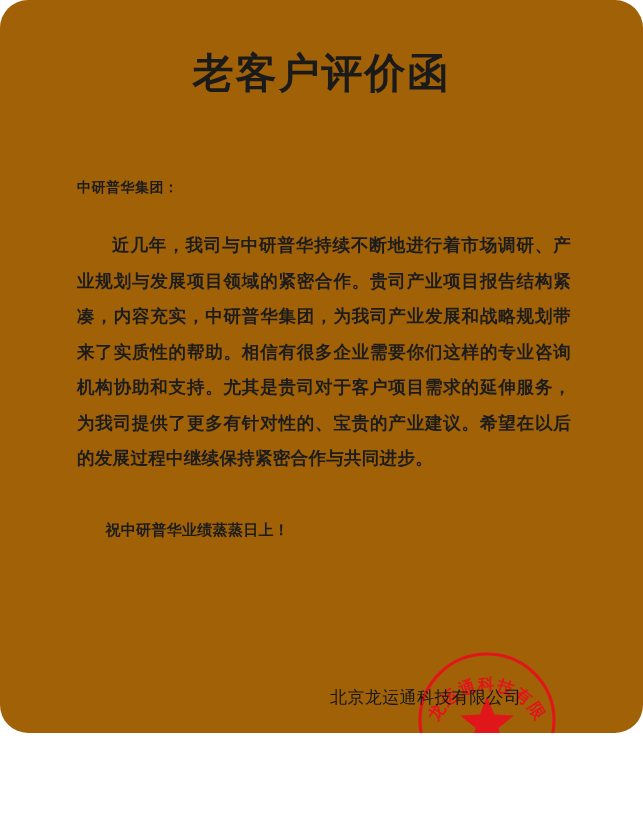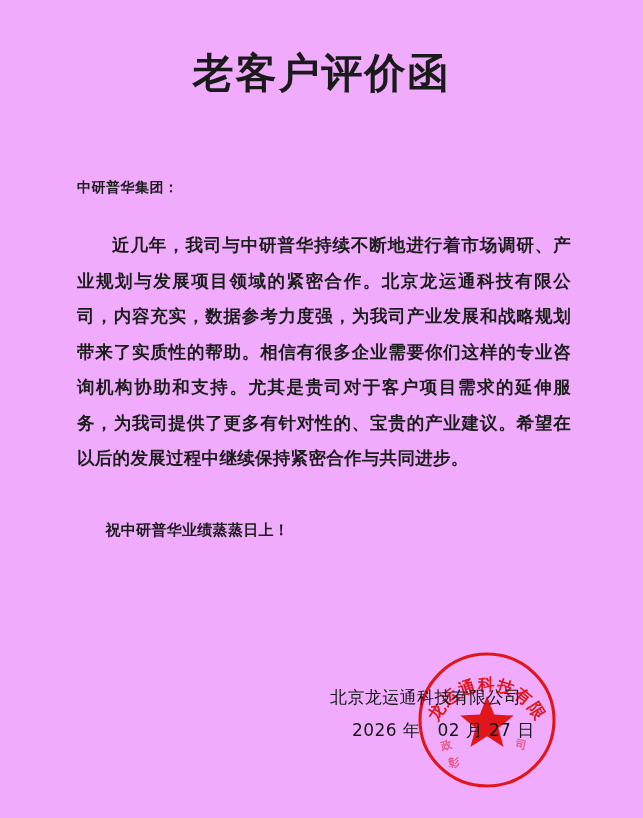--- a/index.html
+++ b/index.html
@@ -6,24 +6,25 @@
     margin: 0;
     padding: 0;
     background: #ffffff;
   }
   body {
     font-family: "DejaVu Sans", sans-serif;
   }
   .page {
     position: relative;
     width: 643px;
-    height: 818px;
-    background: #f0abfc;
+    height: 733px;
+    background: #a16207;
     overflow: hidden;
     box-sizing: border-box;
+    border-radius: 28px;
   }
 
   
   .doc-title {
     position: absolute;
     left: 0;
     top: 48px;
     width: 643px;
     text-align: center;
     font-family: "DejaVu Serif", "Liberation Serif", serif;
@@ -120,21 +121,21 @@
 <body>
 
 <div class="page">
 
   <div class="doc-title">老客户评价函</div>
 
   <div class="letter-body">
 
     <p class="salutation">中研普华集团：</p>
 
-    <p class="para">近几年，我司与中研普华持续不断地进行着市场调研、产业规划与发展项目领域的紧密合作。北京龙运通科技有限公司，内容充实，数据参考力度强，为我司产业发展和战略规划带来了实质性的帮助。相信有很多企业需要你们这样的专业咨询机构协助和支持。尤其是贵司对于客户项目需求的延伸服务，为我司提供了更多有针对性的、宝贵的产业建议。希望在以后的发展过程中继续保持紧密合作与共同进步。</p>
+    <p class="para">近几年，我司与中研普华持续不断地进行着市场调研、产业规划与发展项目领域的紧密合作。贵司产业项目报告结构紧凑，内容充实，中研普华集团，为我司产业发展和战略规划带来了实质性的帮助。相信有很多企业需要你们这样的专业咨询机构协助和支持。尤其是贵司对于客户项目需求的延伸服务，为我司提供了更多有针对性的、宝贵的产业建议。希望在以后的发展过程中继续保持紧密合作与共同进步。</p>
 
 
     <p class="closing-line">祝中研普华业绩蒸蒸日上！</p>
   </div>
 
   <div class="stamp">
     <svg viewBox="0 0 142 138" xmlns="http://www.w3.org/2000/svg">
       <defs>
         <path id="arcPath" d="M 20,76 A 53,51 0 0 1 122,76" fill="none"></path>
       </defs>
@@ -150,16 +151,15 @@
       <g opacity="0.55" fill="#e0161b" font-family="'DejaVu Sans','Liberation Sans',sans-serif" font-size="11" font-weight="700">
         <text x="26" y="99" transform="rotate(-14 26 99)">政</text>
         <text x="99" y="96" transform="rotate(12 99 96)">司</text>
         <text x="33" y="116" transform="rotate(-8 33 116)">彰</text>
       </g>
     </svg>
   </div>
 
   <div class="signature-block">
     <p class="sign-company">北京龙运通科技有限公司</p>
-    <p class="sign-date">2026 年　02 月 27 日</p>
   </div>
 
 </div>
 
 </body></html>

